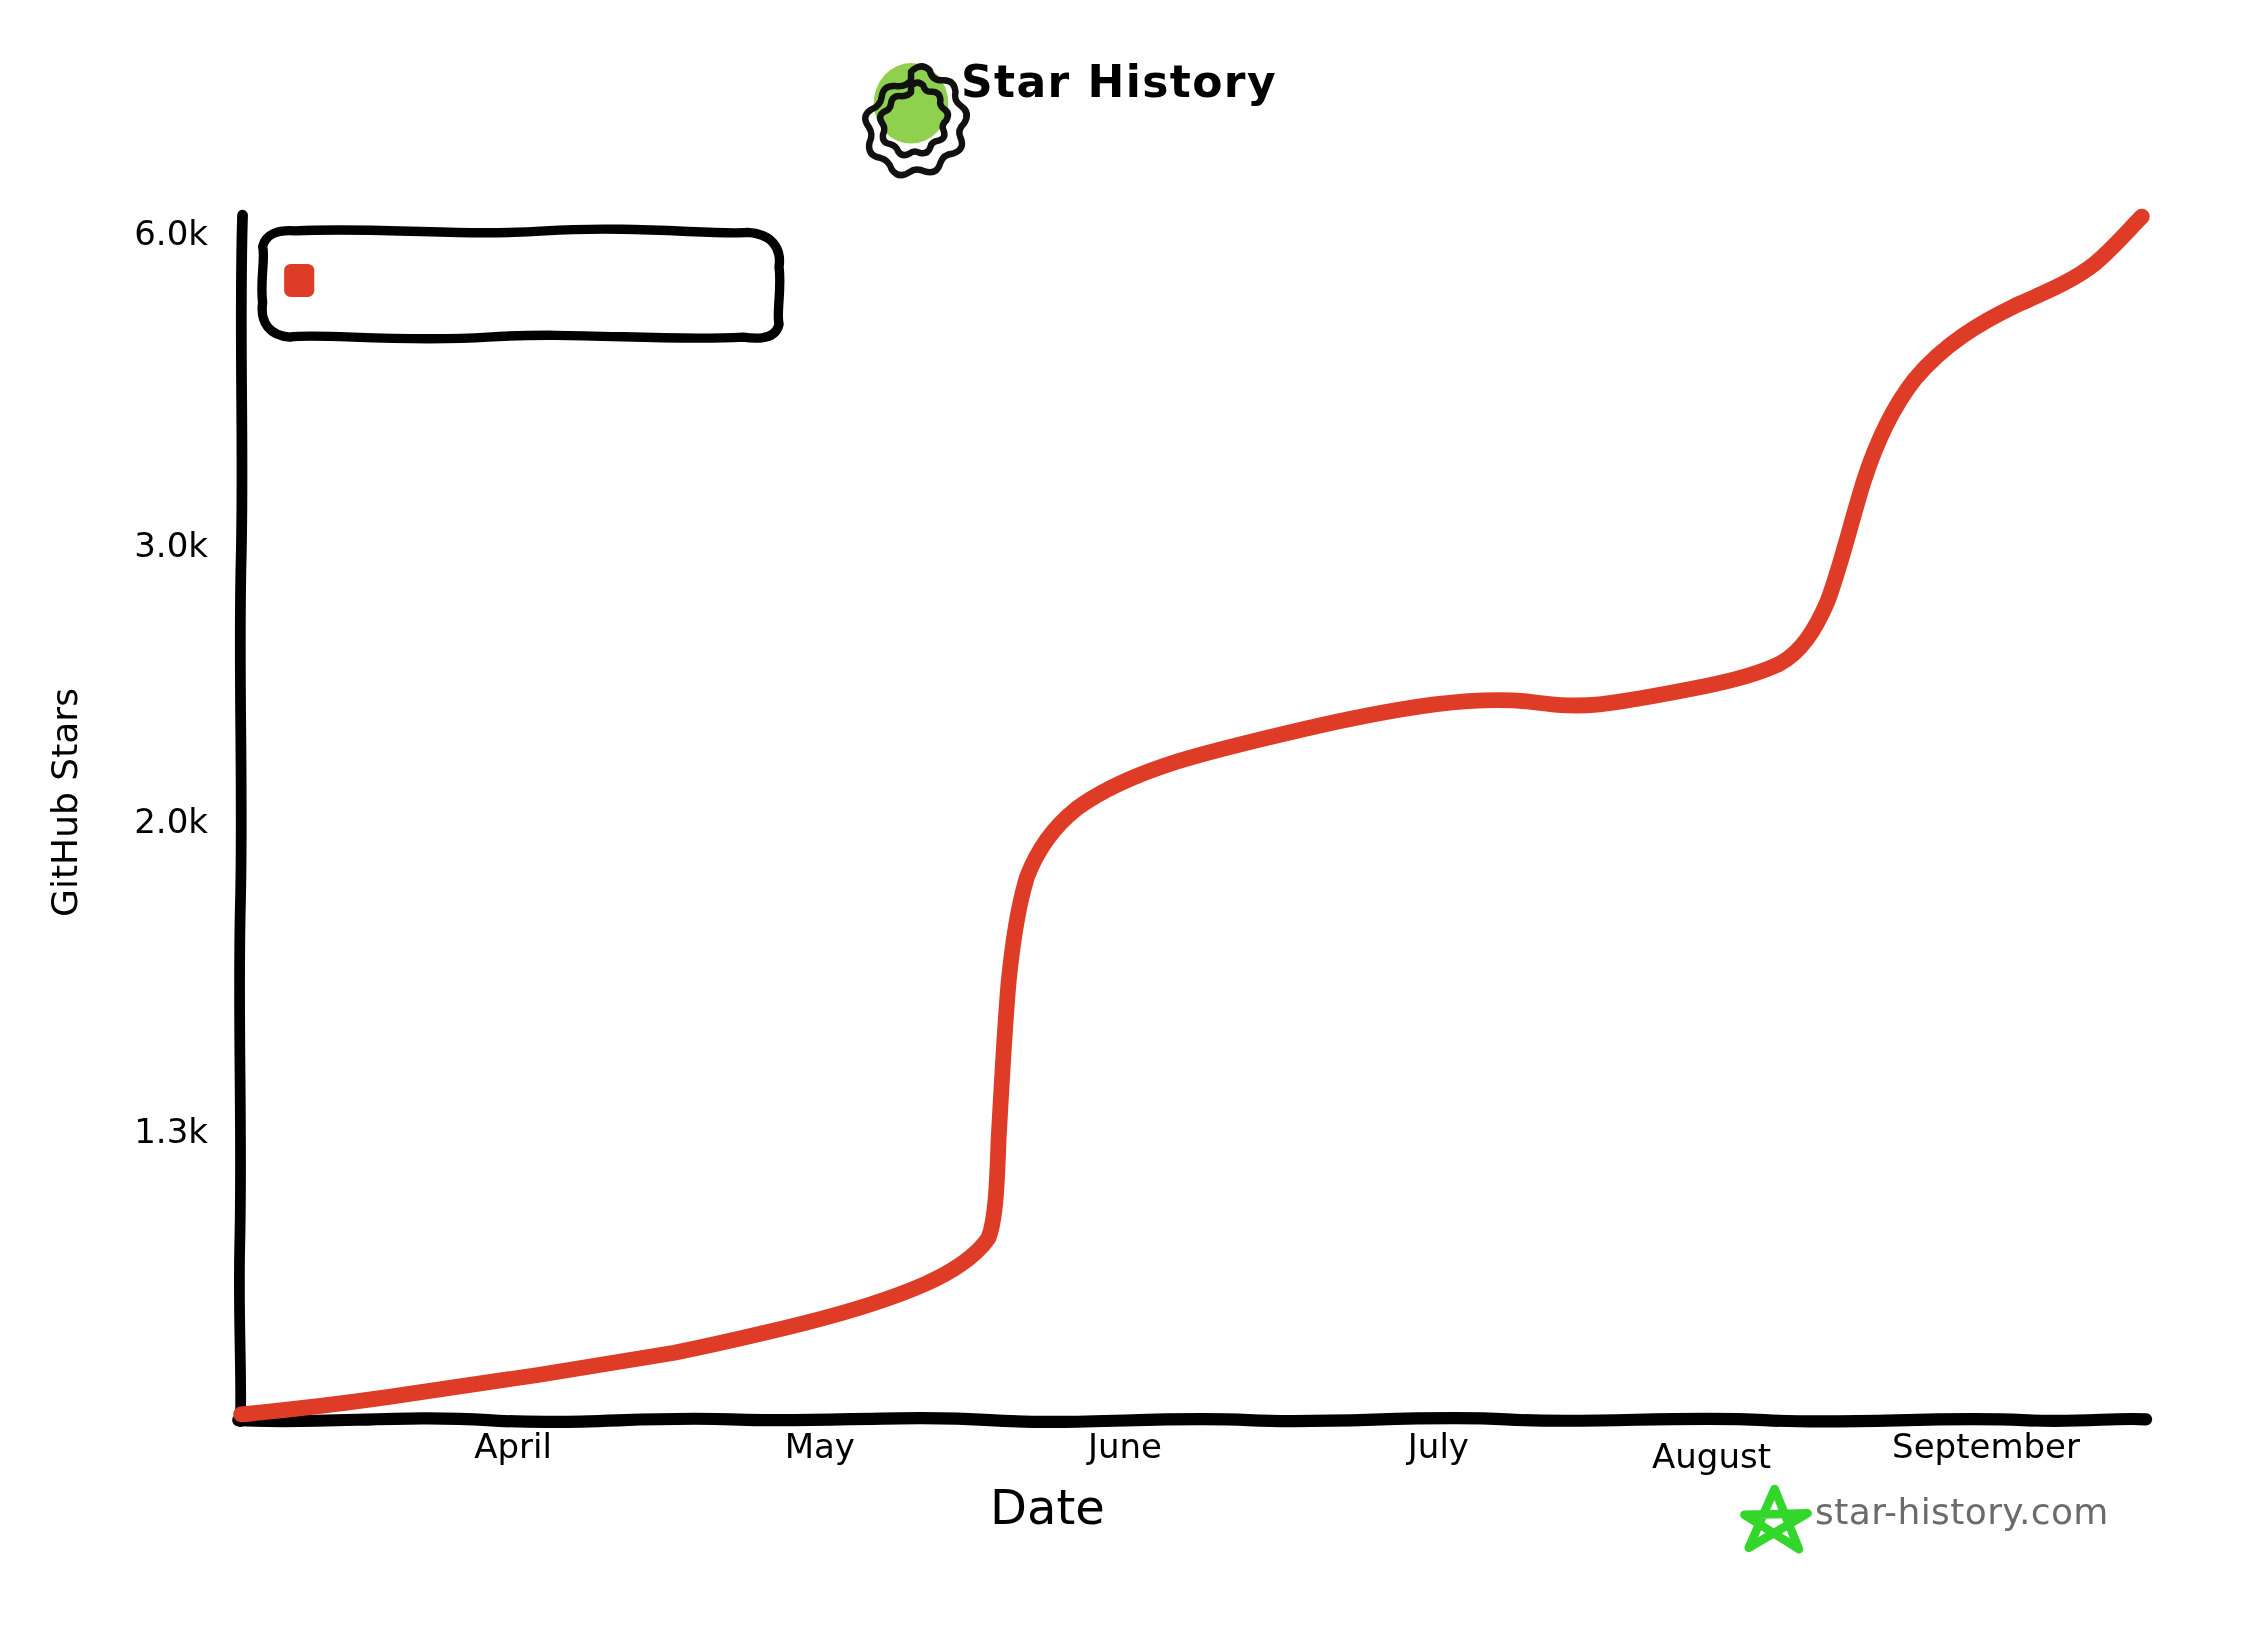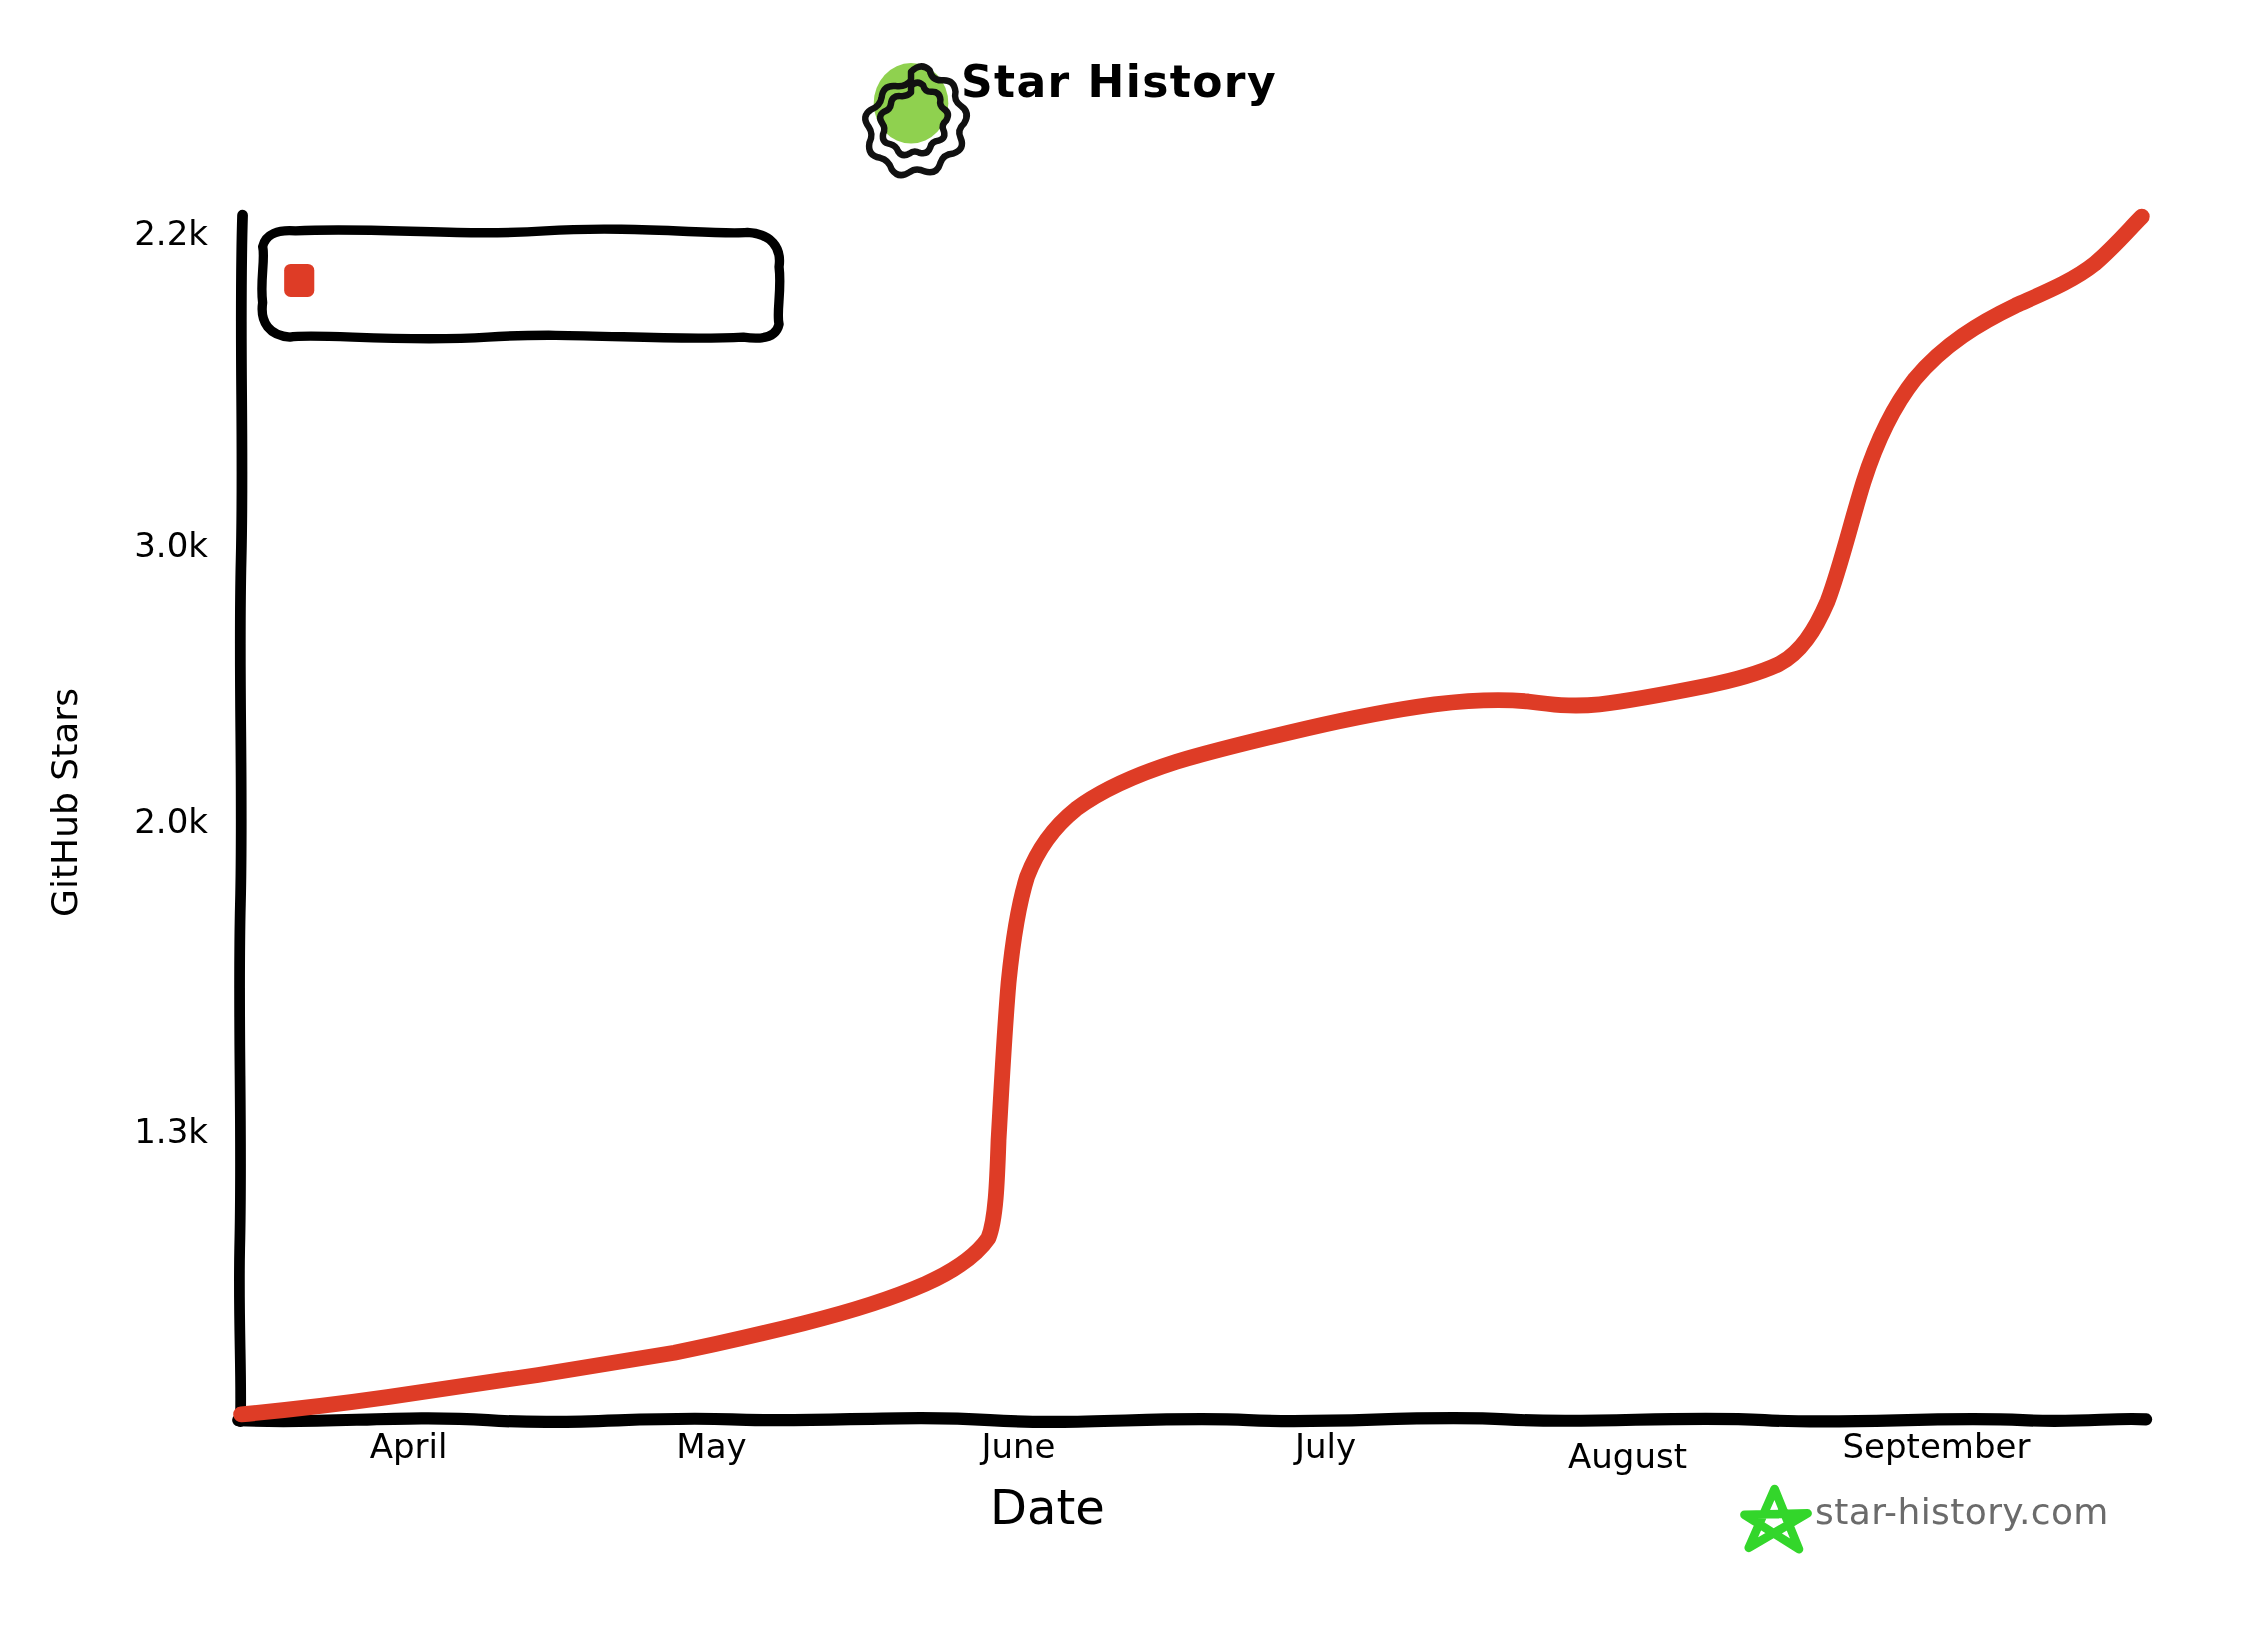--- a/index.html
+++ b/index.html
@@ -54,21 +54,21 @@
   }
 
   .ytick {
     font-size: 34px;
     text-align: right;
     width: 165px;
     left: 43px;
   }
   .xtick {
     font-size: 34px;
-    text-align: center;
+    text-align: right;
     width: 287px;
   }
 
   #y-axis-title {
     left: -86px;
     top: 782px;
     width: 301px;
     text-align: center;
     font-size: 36px;
     transform: rotate(-90deg);
@@ -181,21 +181,21 @@
                L2508 2160 Z" fill="none" stroke="#33D62B" stroke-width="12" stroke-linejoin="round" stroke-linecap="round"></path>
     </g>
   </svg>
 
   <div class="txt" id="chart-title">Star History</div>
 
 
   <div class="txt ytick" style="top:1111px;">1.3k</div>
   <div class="txt ytick" style="top:801px;">2.0k</div>
   <div class="txt ytick" style="top:525px;">3.0k</div>
-  <div class="txt ytick" style="top:213px;">2.2k</div>
+  <div class="txt ytick" style="top:213px;">6.0k</div>
 
   <div class="txt xtick" style="left:265px; top:1426px;">April</div>
   <div class="txt xtick" style="left:568px; top:1426px;">May</div>
   <div class="txt xtick" style="left:875px; top:1426px;">June</div>
   <div class="txt xtick" style="left:1182px; top:1426px;">July</div>
   <div class="txt xtick" style="left:1484px; top:1436px;">August</div>
   <div class="txt xtick" style="left:1793px; top:1426px;">September</div>
 
   <div class="txt" id="y-axis-title">GitHub Stars</div>
 

